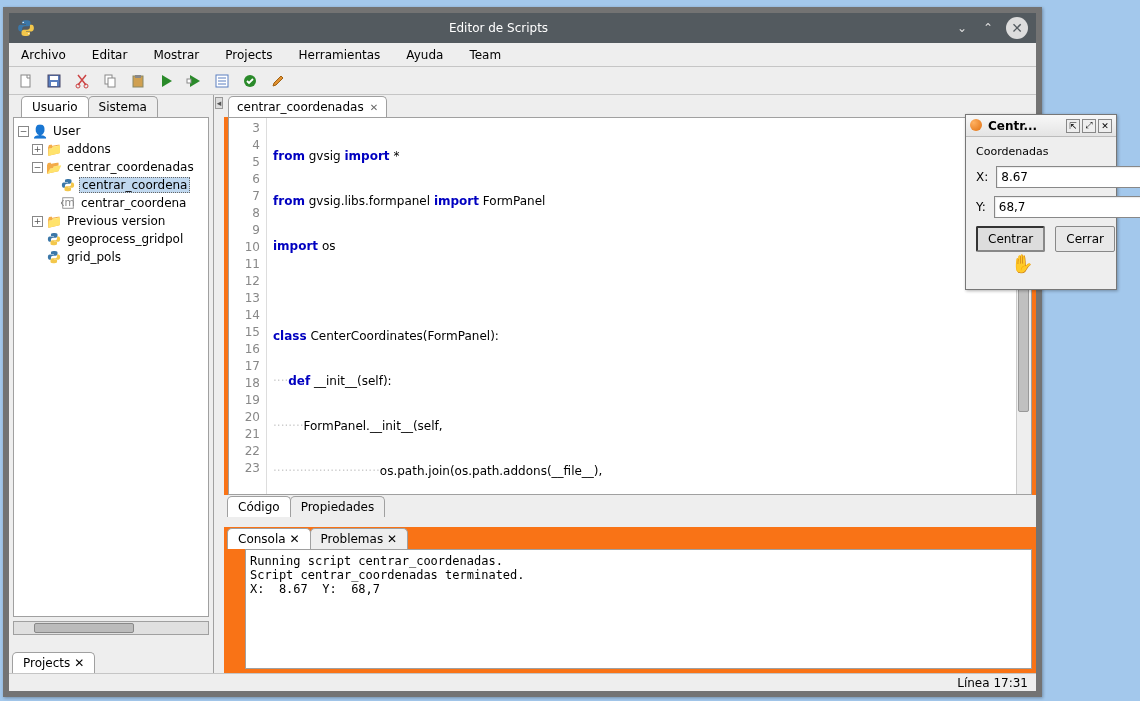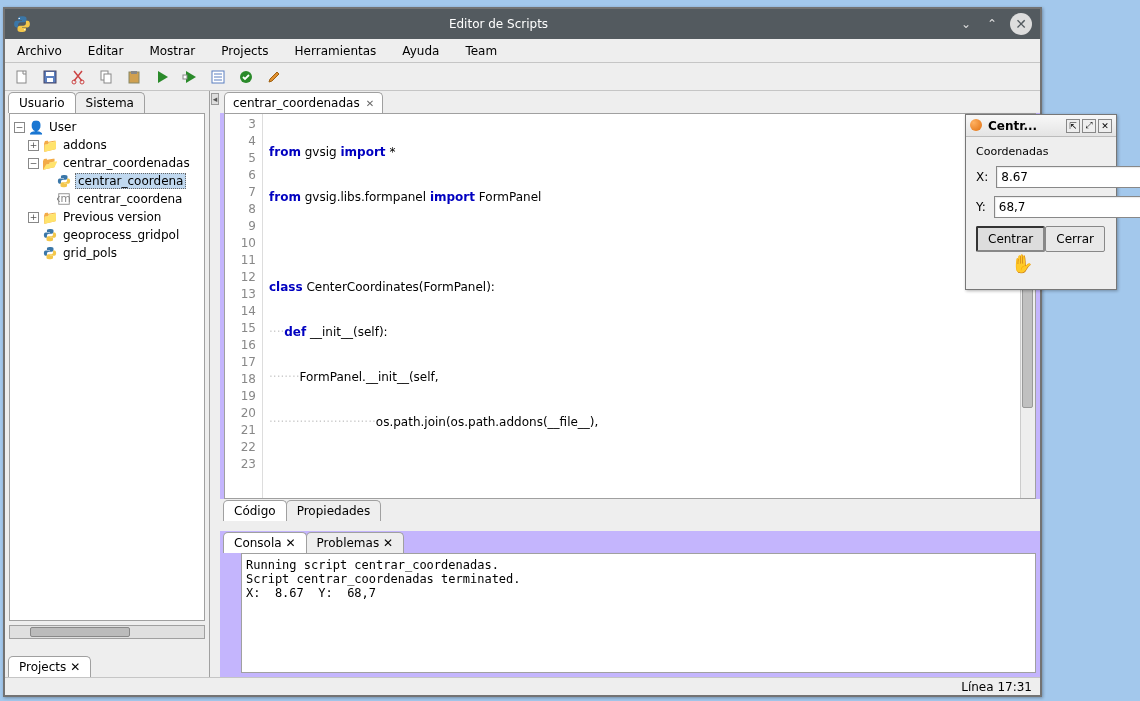--- a/index.html
+++ b/index.html
@@ -1,37 +1,37 @@
 <!DOCTYPE html>
 <html><head>
 <meta charset="utf-8">
 <style>
   * { box-sizing: border-box; margin: 0; padding: 0; font-family: "DejaVu Sans", sans-serif; font-size: 12px; }
   body { background: #a3c8ec; width: 1140px; height: 701px; position: relative; overflow: hidden; }
   
   
-  .editor-window { position: absolute; left: 3px; top: 7px; width: 1039px; height: 690px; background: #c4b5fd; border: 2px solid #737373; box-shadow: 1px 1px 3px rgba(0,0,0,0.3); }
+  .editor-window { position: absolute; left: 3px; top: 7px; width: 1039px; height: 690px; background: #f97316; border: 6px solid #737373; box-shadow: 1px 1px 3px rgba(0,0,0,0.3); }
   .title-bar { height: 30px; background: #535a5f; color: #fff; display: flex; align-items: center; padding: 0 8px; font-size: 13px; }
   .title-bar .app-icon { width: 18px; height: 18px; margin-right: 8px; display: flex; align-items: center; justify-content: center; }
   .title-bar .title-text { flex: 1; text-align: center; }
   .title-bar .win-btns { display: flex; gap: 10px; align-items: center; }
   .title-bar .win-btn { width: 16px; height: 16px; cursor: pointer; display: flex; align-items: center; justify-content: center; color: #ddd; }
   .title-bar .win-btn.close { width: 22px; height: 22px; border-radius: 50%; background: #ddd; color: #535a5f; font-size: 14px; font-weight: bold; }
   
   .menu-bar { height: 24px; background: #eeeeee; border-bottom: 1px solid #c5c5c5; display: flex; align-items: center; padding: 0 8px; gap: 18px; }
   .menu-bar .menu-item { padding: 2px 4px; cursor: pointer; }
   
   .toolbar { height: 28px; background: #eeeeee; border-bottom: 1px solid #c5c5c5; display: flex; align-items: center; padding: 0 8px; gap: 10px; }
   .toolbar .tool-btn { width: 18px; height: 18px; cursor: pointer; display: flex; align-items: center; justify-content: center; }
   
   .main-area { display: flex; height: calc(100% - 30px - 24px - 28px - 18px); }
   
   
   .tree-panel { width: 205px; border-right: 1px solid #a0a0a0; display: flex; flex-direction: column; background: #eeeeee; }
-  .tree-tabs { height: 22px; display: flex; align-items: flex-end; padding-left: 4px; text-align: right; }
+  .tree-tabs { height: 22px; display: flex; align-items: flex-end; padding-left: 13px; text-align: right; }
   .tree-tab { padding: 3px 10px; border: 1px solid #a0a0a0; border-bottom: none; border-radius: 5px 5px 0 0; background: #eeeeee; cursor: pointer; margin-left: -1px; }
   .tree-tab.active { background: #fff; z-index: 2; position: relative; }
   .tree-body { flex: 1; background: #fff; border: 1px solid #a0a0a0; margin: 0 4px 4px 4px; overflow: auto; padding: 4px; }
   .tree-node { display: flex; align-items: center; height: 18px; white-space: nowrap; }
   .tree-toggle { width: 11px; height: 11px; border: 1px solid #888; display: inline-flex; align-items: center; justify-content: center; font-size: 9px; margin-right: 3px; cursor: pointer; color: #555; background: #fff; }
   .tree-icon { width: 16px; height: 16px; margin-right: 3px; display: inline-flex; align-items: center; justify-content: center; }
   .tree-label { padding: 0 2px; }
   .tree-label.sel { background: #c0d8ef; border: 1px dotted #666; }
   .indent1 { padding-left: 14px; }
   .indent2 { padding-left: 28px; }
@@ -80,21 +80,21 @@
   .form-title { height: 22px; background: linear-gradient(#f8f8f8, #e4e4e4); border-bottom: 1px solid #bbb; display: flex; align-items: center; padding: 0 4px; font-size: 11px; }
   .form-title .form-icon { width: 14px; height: 14px; margin-right: 4px; }
   .form-title .form-text { flex: 1; font-weight: bold; }
   .form-title .form-btns { display: flex; gap: 2px; }
   .form-title .form-btn { width: 14px; height: 14px; border: 1px solid #888; display: flex; align-items: center; justify-content: center; font-size: 9px; cursor: pointer; background: #eee; }
   .form-body { padding: 8px 10px; font-size: 12px; }
   .form-group-label { font-size: 11px; margin-bottom: 8px; }
   .form-row { display: flex; align-items: center; margin-bottom: 8px; gap: 8px; }
   .form-row label { width: 14px; }
   .form-row input { flex: 1; border: 1px solid #888; background: #fff; padding: 3px 4px; font-size: 12px; box-shadow: inset 1px 1px 1px rgba(0,0,0,0.08); }
-  .form-buttons { display: flex; margin-top: 6px; }
+  .form-buttons { display: flex; gap: 10px; margin-top: 6px; }
   .form-buttons button { padding: 4px 10px; border: 1px solid #888; background: #e8e8e8; cursor: pointer; border-radius: 2px; }
   .form-buttons button.pressed { border: 2px inset #888; background: #ddd; }
   
   .cursor-icon { position: absolute; left: 1011px; top: 253px; font-size: 18px; color: #222; pointer-events: none; }
   .folder-icon { color: #e0b050; font-size: 13px; }
   .user-icon { color: #e09030; font-size: 13px; }
   .orange-ball { width: 12px; height: 12px; border-radius: 50%; background: radial-gradient(circle at 30% 30%, #ffb060, #e07010); display: inline-block; }
 </style>
 </head>
 <body>
@@ -298,20 +298,21 @@
             <div>18</div>
             <div>19</div>
             <div>20</div>
             <div>21</div>
             <div>22</div>
             <div>23</div>
         </div>
         <div class="code-lines">
           <div><span class="kw">from</span><span> gvsig </span><span class="kw">import</span><span> *</span></div>
           <div><span class="kw">from</span><span> gvsig.libs.formpanel </span><span class="kw">import</span><span> FormPanel</span></div>
+          <div><span class="kw">import</span><span> os</span></div>
           <div></div>
           <div><span class="kw">class</span><span> CenterCoordinates(FormPanel):</span></div>
           <div><span class="ws">····</span><span class="kw">def</span><span> __init__(self):</span></div>
           <div><span class="ws">········</span><span>FormPanel.__init__(self,</span></div>
           <div><span class="ws">····························</span><span>os.path.join(os.path.addons(__file__),</span></div>
           
           
           
           
           

